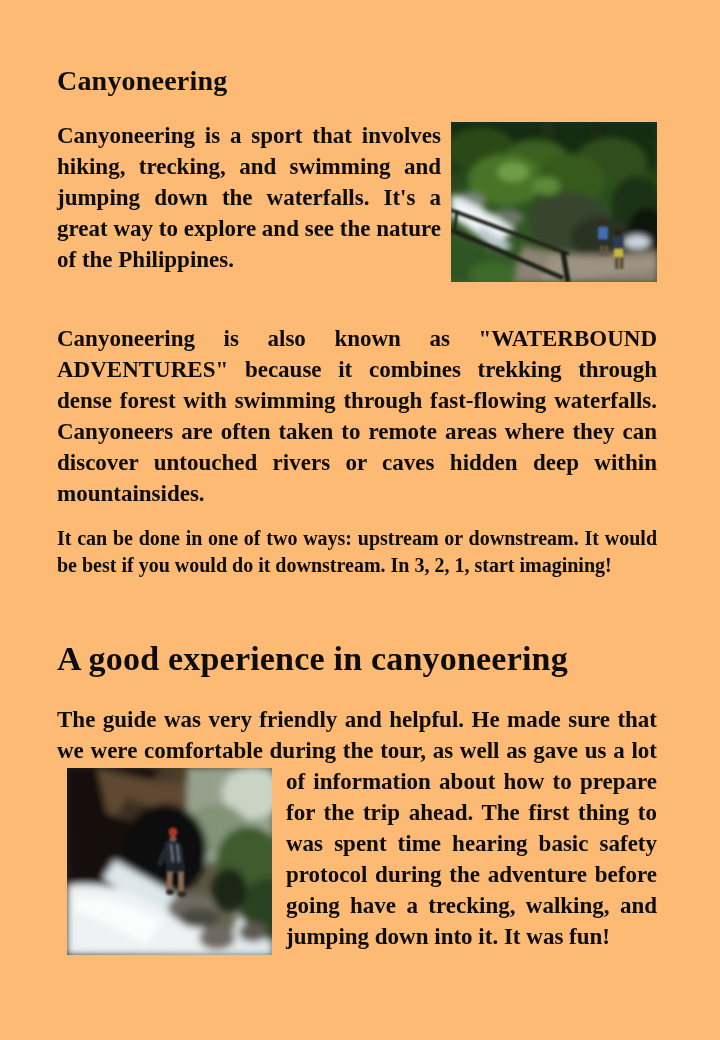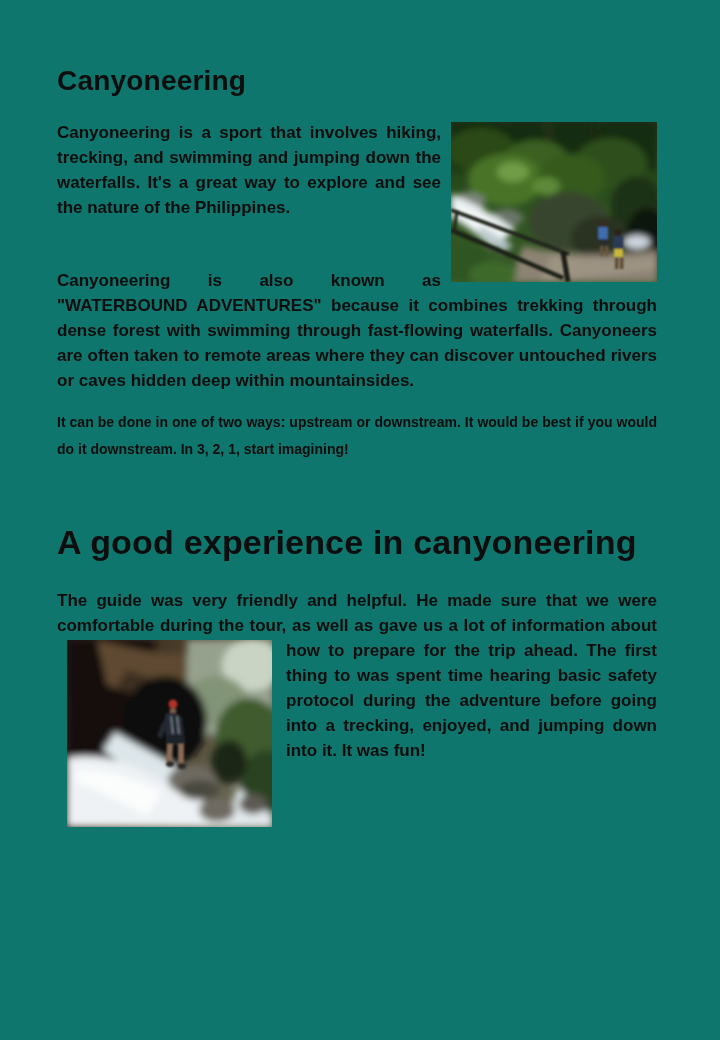--- a/index.html
+++ b/index.html
@@ -1,50 +1,50 @@
 <!DOCTYPE html>
 <html><head>
 <meta charset="utf-8">
 <style>
   html,body { margin:0; padding:0; background:#ffffff; }
   .page {
     position: relative;
     width: 720px;
     height: 1040px;
-    background: #0f766e;
+    background: #fdba74;
     box-sizing: border-box;
     padding: 64px 63px 4px 57px;
-    font-family: Liberation Sans, sans-serif;
+    font-family: Liberation Serif, serif;
     font-weight: bold;
     color: #0d0d0d;
     overflow: hidden;
   }
   h1.doc-h1 {
     font-size: 28px;
     line-height: 1.2;
     margin: 0 0 22px 0;
     font-weight: bold;
     letter-spacing: 0.2px;
   }
   h2.doc-h2 {
     font-size: 34px;
     line-height: 1.15;
     margin: 60px 0 26px 0;
     font-weight: bold;
     letter-spacing: 0.2px;
   }
   p.body {
-    font-size: 17px;
-    line-height: 25px;
+    font-size: 23px;
+    line-height: 31px;
     text-align: justify;
     margin: 0 0 13px 0;
   }
   p.body.mb16 { margin-bottom: 16px; margin-top: 48px; }
   p.body.big {
-    font-size: 14px;
+    font-size: 20px;
     line-height: 27px;
     margin: 12px 0 0 0;
   }
   .photo { display: block; overflow: hidden; }
   .photo svg { display: block; width: 100%; height: 100%; }
   .photo1 {
     float: right;
     width: 206px;
     height: 160px;
     margin: 2px 0 0 10px;
@@ -178,17 +178,17 @@
           <path d="M104,76 L106,94 M110,76 L112,94" stroke="#8a93a0" stroke-width="1.2" fill="none"></path>
           <path d="M98,78 C 94,84 91,90 90,97 L 95,99 L 100,86 Z" fill="#20252e"></path>
           <rect x="99" y="95" width="19" height="10" rx="2" fill="#1d232c"></rect>
           <path d="M100,104 L106,104 L105,122 L99,121 Z" fill="#8a6a52"></path>
           <path d="M111,104 L117,104 L117,123 L111,123 Z" fill="#8a6a52"></path>
           <ellipse cx="103" cy="124" rx="4" ry="3" fill="#2a2a28"></ellipse>
           <ellipse cx="115" cy="126" rx="4" ry="3" fill="#2a2a28"></ellipse>
         </g>
       </svg>
     </span>
-    <span>information about how to prepare for the trip ahead. The first thing to was spent time hearing basic safety protocol during the adventure before going into a trecking, enjoyed, and jumping down into it. It was fun!</span>
+    <span>information about how to prepare for the trip ahead. The first thing to was spent time hearing basic safety protocol during the adventure before going have a trecking, walking, and jumping down into it. It was fun!</span>
   </p>
 
 
 </div>
 
 </body></html>

